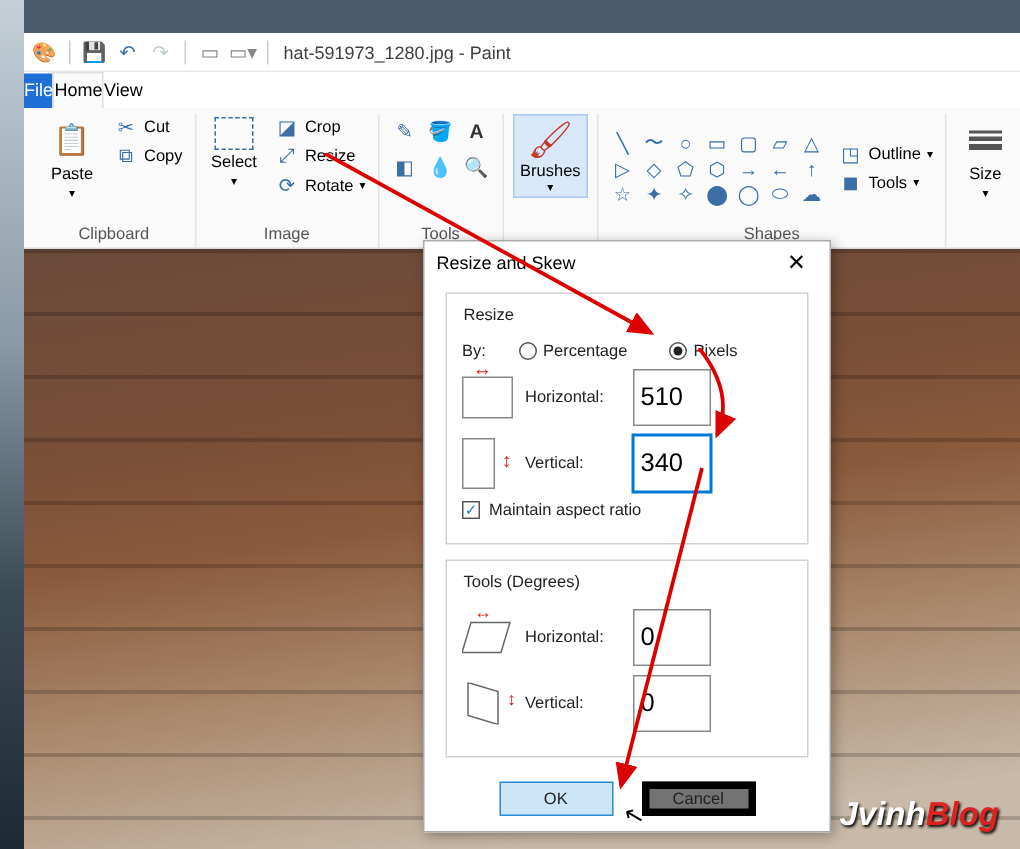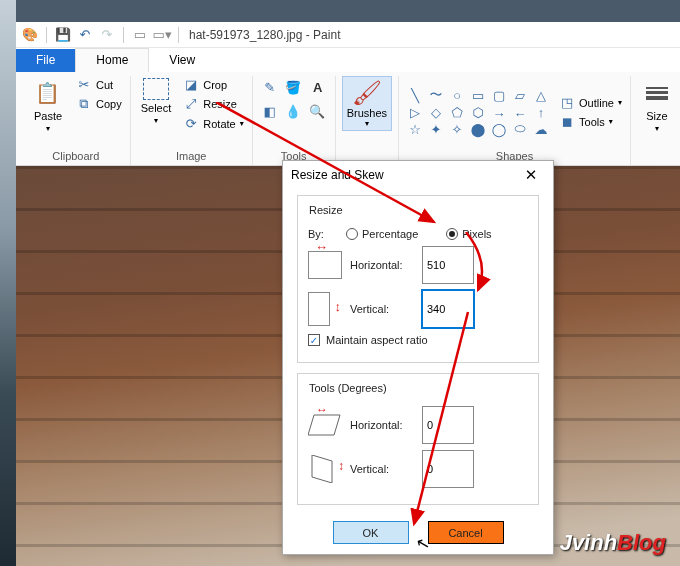--- a/index.html
+++ b/index.html
@@ -5,21 +5,21 @@
   * { box-sizing: border-box; font-family: "Segoe UI", Tahoma, sans-serif; }
   body { margin:0; width:680px; height:566px; overflow:hidden; background:#4a5a6a; position:relative;}
   .window { position:absolute; top:22px; left:16px; width:664px; height:544px; background:#fff; }
   
   .qat { height:26px; display:flex; align-items:center; padding:0 4px; gap:2px; border-bottom:1px solid #e6e6e6;}
   .qat .ico { width:20px; height:20px; display:flex; align-items:center; justify-content:center; font-size:13px; color:#3b6ea5; cursor:default;}
   .qat .sep { width:1px; height:16px; background:#ccc; margin:0 4px;}
   .qat .title { font-size:12px; color:#404040; margin-left:4px;}
   
   .tabs { height:24px; display:flex; align-items:flex-end; background:#fff;}
-  .tab { padding:4px 20px 5px; font-size:12px; cursor:pointer;}
+  .tab { padding:4px 0 5px; font-size:12px; cursor:pointer;}
   .tab.file { background:#1e6fd6; color:#fff;}
   .tab.active { background:#fafafa; border-top:1px solid #e0e0e0; border-left:1px solid #e0e0e0; border-right:1px solid #e0e0e0;}
   
   .ribbon { height:94px; background:#fafafa; border-bottom:1px solid #d7d7d7; display:flex; padding:4px 6px 0 6px;}
   .group { display:flex; flex-direction:column; align-items:center; padding:0 6px; border-right:1px solid #e3e3e3;}
   .group-body { flex:1; display:flex; align-items:flex-start; gap:6px;}
   .group-label { font-size:11px; color:#555; padding:2px 0 3px;}
   .big-btn { display:flex; flex-direction:column; align-items:center; gap:2px; font-size:11px; padding:2px 4px; cursor:pointer;}
   .big-btn .glyph { width:32px; height:30px; display:flex; align-items:center; justify-content:center; font-size:20px;}
   .stack { display:flex; flex-direction:column; gap:2px; font-size:11px;}
@@ -41,24 +41,24 @@
   .gbox-title { font-size:11px; margin:-14px 0 6px -2px; background:#fff; display:inline-block; padding:0 3px;}
   .row { display:flex; align-items:center; gap:8px; margin:6px 0;}
   .row .graphic { width:34px; height:28px; border:1px solid #888; position:relative; background:#fff;}
   .row .graphic.v { width:22px; height:34px;}
   .row .graphic.par { border:none; width:34px; height:28px;}
   .radio { display:inline-flex; align-items:center; gap:4px; cursor:pointer;}
   .radio .dot { width:12px; height:12px; border:1px solid #555; border-radius:50%; display:flex; align-items:center; justify-content:center;}
   .radio.sel .dot::after{content:"";width:6px;height:6px;background:#222;border-radius:50%;}
   .chk { display:inline-flex; align-items:center; gap:6px; cursor:pointer;}
   .chk .box { width:12px; height:12px; border:1px solid #555; display:flex; align-items:center; justify-content:center; font-size:10px; color:#1e6fd6;}
-  input.num { width:52px; height:22px; font-size:11px; padding:18px 4px; border:1px solid #888;}
+  input.num { width:52px; height:22px; font-size:17px; padding:18px 4px; border:1px solid #888;}
   input.num.hl { border:1px solid #0078d7; outline:1px solid #0078d7;}
   .dlg-btns { display:flex; gap:19px; justify-content:center; margin-top:16px;}
-  .btn { width:76px; height:23px; font-size:11px; border:1px solid #000000; background:#f97316; cursor:pointer; display:flex; align-items:center; justify-content:center;}
+  .btn { width:76px; height:23px; font-size:11px; border:5px solid #000000; background:#737373; cursor:pointer; display:flex; align-items:center; justify-content:center;}
   .btn.primary { background:#cde6f7; border:1px solid #2a8dd4;}
   svg.par { position:absolute; inset:0;}
   .red-arrow-h::after{content:"↔";position:absolute;top:-14px;left:6px;color:#d22;font-size:13px;}
   .red-arrow-v::after{content:"↕";position:absolute;top:6px;right:-12px;color:#d22;font-size:13px;}
   
   .tut-arrow { position:absolute; pointer-events:none;}
   .watermark { position:absolute; bottom:10px; right:14px; color:#fff; font-weight:700; font-size:22px; font-style:italic; text-shadow:1px 1px 2px #000;}
   .watermark span{color:#d22;}
   .cursor { position:absolute; left:416px; top:534px; font-size:16px; transform:rotate(-15deg);}
 </style>

